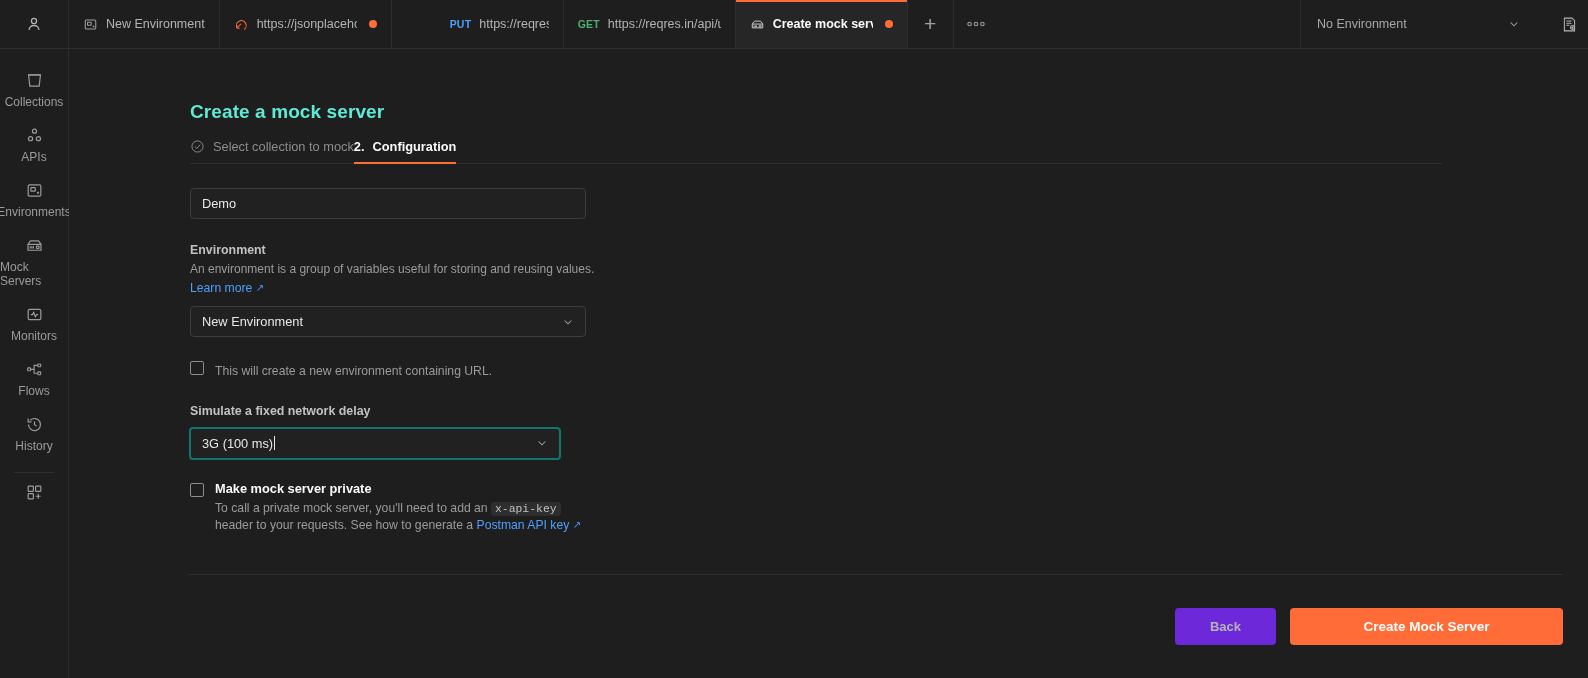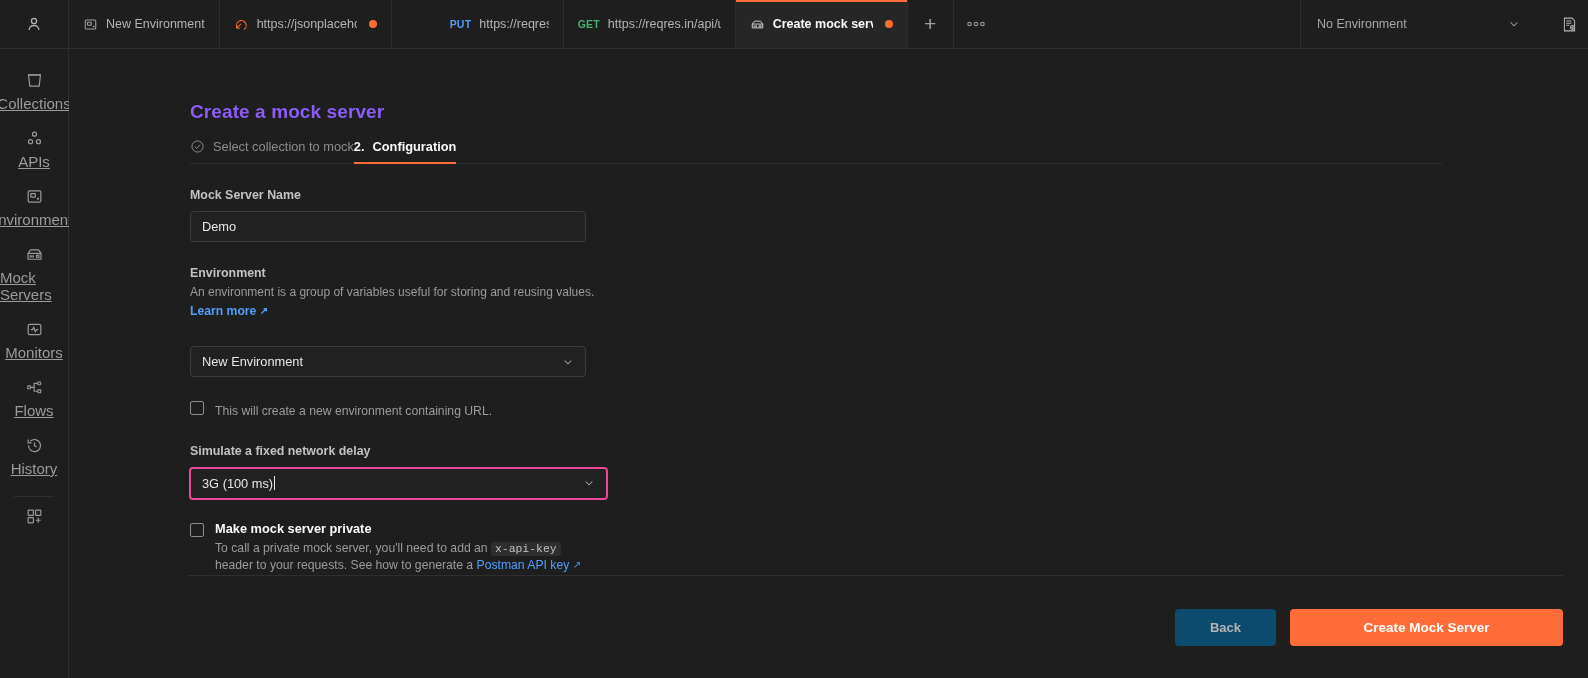--- a/index.html
+++ b/index.html
@@ -89,35 +89,35 @@
   .sidebar {
     width: 69px; min-width: 69px;
     background: #1e1e1e;
     border-right: 1px solid #2e2e2e;
     display: flex; flex-direction: column; align-items: center;
     padding-top: 14px;
   }
   .side-item {
     width: 100%; display: flex; flex-direction: column; align-items: center;
     gap: 5px; padding: 8px 0 9px 0;
-    color: #9b9b9b; font-size: 15px; text-decoration: underline;
+    color: #9b9b9b; font-size: 12px;
   }
   .side-item svg { width: 19px; height: 19px; display: block; }
   .side-sep { width: 40px; height: 1px; background: #2e2e2e; margin: 10px 0 6px 0;}
   .side-bottom { padding-top: 4px; }
   .side-bottom svg { width: 19px; height: 19px; color: #9b9b9b; display:block;}
 
   
   .main {
     flex: 1; background: #1e1e1e; position: relative;
     display: flex; flex-direction: column; min-width: 0;
   }
   .main-inner { padding: 52px 0 0 121px; flex:1; }
   .page-title {
-    font-size: 19px; font-weight: bold; color: #8b5cf6;
+    font-size: 19px; font-weight: bold; color: #5eead4;
     letter-spacing: .1px;
   }
   .steps {
     display: flex; align-items: flex-end; 
     margin-top: 16px;
     border-bottom: 1px solid #2e2e2e;
     width: calc(100% - 121px - 25px);
   }
   .step {
     display: flex; align-items: center; gap: 8px;
@@ -143,23 +143,23 @@
   .text-input, .select-input {
     width: 396px; height: 31px;
     background: #212121;
     border: 1px solid #3d3d3d;
     border-radius: 4px;
     color: #e8e8e8; font-size: 12.8px;
     padding: 0 11px;
     display: flex; align-items: center; justify-content: space-between;
   }
   .select-input.focused {
-    border: 2px solid #ec4899;
+    border: 2px solid #0f766e;
     height: 33px;
-    width: 419px;
+    width: 372px;
     margin-left: -1px;
   }
   .caret {
     display:inline-block; width:1px; height:14px; background:#e8e8e8;
     margin-left: 1px; vertical-align: middle;
   }
   .sel-val { display:flex; align-items:center; }
 
   .checkbox-row { display: flex; gap: 11px; margin-top: 22px; }
   .checkbox {
@@ -179,21 +179,21 @@
   .footer-divider {
     height: 1px; background: #2e2e2e;
     margin-left: 119px; margin-right: 25px;
   }
   .footer {
     height: 103px; display: flex; align-items: center; justify-content: flex-end;
     padding-right: 25px; gap: 14px;
   }
   .btn-back {
     width: 101px; height: 37px; border-radius: 4px;
-    background: #0c4a6e; color: #b4b4b4;
+    background: #6d28d9; color: #b4b4b4;
     font-size: 13px; font-weight: bold;
     display: flex; align-items: center; justify-content: center;
   }
   .btn-create {
     width: 273px; height: 37px; border-radius: 4px;
     background: #ff6c37; color: #ffffff;
     font-size: 13.5px; font-weight: bold;
     display: flex; align-items: center; justify-content: center;
   }
 </style>
@@ -370,30 +370,29 @@
           </svg>
           <span>Select collection to mock</span>
         </div>
         <div class="step active">
           <span class="step-num">2.</span>
           <span>Configuration</span>
         </div>
       </div>
 
       <div class="field">
-        <div class="field-label">Mock Server Name</div>
         <div class="text-input">
           <span>Demo</span>
         </div>
       </div>
 
       <div class="field">
         <div class="field-label">Environment</div>
         <div class="field-desc" style="margin-top:-4px;margin-bottom:2px;">An environment is a group of variables useful for storing and reusing values.</div>
-        <div style="margin-bottom:27px;font-weight:bold;">
+        <div style="margin-bottom:10px;">
           <a class="link" href="#"><span>Learn more</span> <span class="ext">↗</span></a>
         </div>
         <div class="select-input">
           <span>New Environment</span>
           <svg class="chev" viewBox="0 0 16 16" fill="none" stroke="#a0a0a0" stroke-width="1.4">
             <path d="M3.5 6 L8 10.5 L12.5 6"></path>
           </svg>
         </div>
       </div>
 

